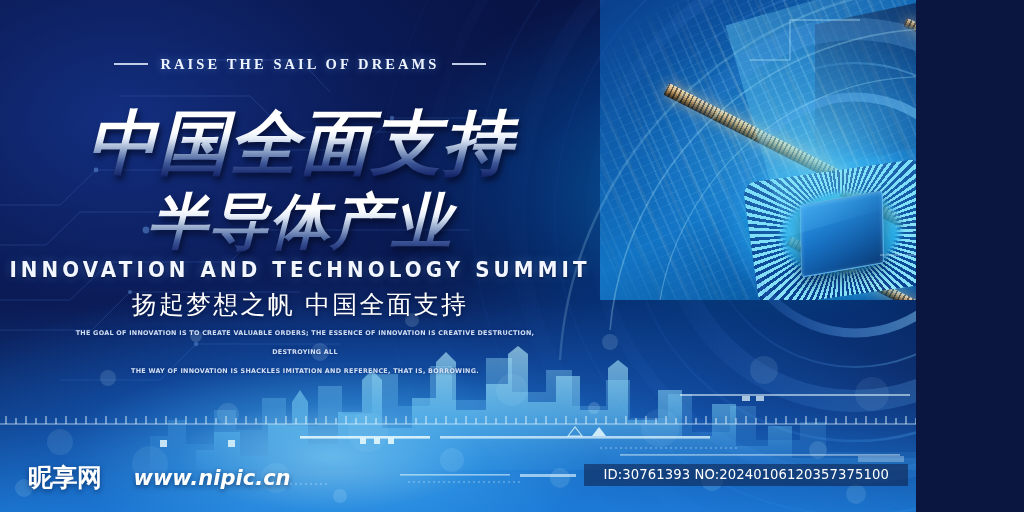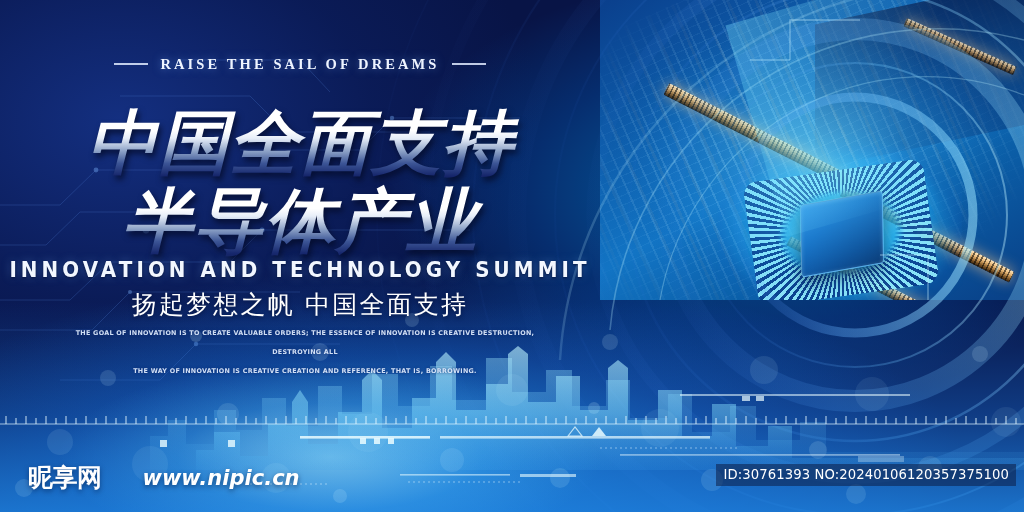--- a/index.html
+++ b/index.html
@@ -6,21 +6,21 @@
   * { margin:0; padding:0; box-sizing:border-box; }
   html, body {
     width:1024px; height:512px;
     background:#0a1640;
     font-family:"Liberation Sans", sans-serif;
     overflow:hidden;
   }
 
   #poster {
     position:relative;
-    width:1024px; height:512px;
+    width:916px; height:512px;
     overflow:hidden;
     background:
       radial-gradient(ellipse 520px 300px at 760px 190px, rgba(0,176,255,0.55) 0%, rgba(0,120,230,0.25) 45%, rgba(0,60,170,0) 72%),
       radial-gradient(ellipse 700px 260px at 420px 470px, rgba(40,170,255,0.70) 0%, rgba(20,110,225,0.38) 45%, rgba(10,50,150,0) 78%),
       radial-gradient(ellipse 420px 300px at 120px 120px, rgba(20,48,130,0.95) 0%, rgba(10,26,85,0.9) 60%, rgba(8,20,70,1) 100%),
       linear-gradient(160deg, #0c1c55 0%, #10276b 32%, #13357e 55%, #1552a8 78%, #1f7ad0 100%);
   }
 
   
   .photo {
@@ -134,21 +134,21 @@
     font-size:70px;
     line-height:78px;
     letter-spacing:1px;
     background:linear-gradient(180deg,
         #ffffff 0%, #ffffff 34%, #e6edf8 44%,
         #8fa4c8 60%, #3c5596 76%, #16266b 92%, #0e1b52 100%);
     -webkit-background-clip:text; background-clip:text;
     -webkit-text-fill-color:transparent; color:transparent;
     filter:drop-shadow(2px 4px 3px rgba(4,10,40,0.85));
   }
-  .hl-line.l2 { font-size:70px; }
+  .hl-line.l2 { font-size:60px; }
 
   .subtitle-en {
     position:absolute; left:0; top:258px; width:600px;
     text-align:center;
     font-family:"DejaVu Sans", sans-serif;
     font-size:20.5px; font-weight:700;
     letter-spacing:4.2px;
     color:#f2f7ff;
     text-shadow:0 1px 3px rgba(5,15,50,0.85), 0 0 10px rgba(120,190,255,0.35);
     transform:scaleX(0.97);
@@ -170,41 +170,41 @@
     line-height:19px;
     letter-spacing:0.28px;
     color:rgba(226,238,255,0.92);
     text-shadow:0 0 3px rgba(10,40,110,0.9);
   }
   .body-text span { display:block; }
 
   
   .watermark {
     position:absolute; left:28px; bottom:18px;
-    display:flex; align-items:center; gap:9px;
+    display:flex; align-items:center; 
   }
   .wm-cn {
     font-family:"DejaVu Sans", sans-serif;
     font-size:25px; font-weight:700;
     color:#ffffff; letter-spacing:-0.5px;
     transform:skewX(-9px);
     text-shadow:0 2px 5px rgba(0,20,60,0.55);
   }
   .wm-url {
     font-family:"DejaVu Sans", sans-serif;
     font-size:21px; font-weight:700; font-style:italic;
     color:#ffffff; letter-spacing:0px;
     text-shadow:0 2px 5px rgba(0,20,60,0.55);
     margin-left:32px;
   }
 
   
   .id-plate {
     position:absolute; right:8px; bottom:26px;
-    padding:3px 7px 4px;
+    padding:3px 19px 4px;
     background:rgba(12,30,70,0.55);
     font-family:"DejaVu Sans", sans-serif;
     font-size:13.2px; font-weight:400;
     color:#ffffff; white-space:nowrap;
     letter-spacing:0.1px;
   }
 </style>
 </head>
 <body>
 
@@ -503,21 +503,21 @@
   <div class="headline">
     <span class="hl-line l1">中国全面支持</span>
     <span class="hl-line l2">半导体产业</span>
   </div>
 
   <div class="subtitle-en">INNOVATION AND TECHNOLOGY SUMMIT</div>
   <div class="subtitle-cn">扬起梦想之帆 中国全面支持</div>
 
   <div class="body-text">
     <span>THE GOAL OF INNOVATION IS TO CREATE VALUABLE ORDERS; THE ESSENCE OF INNOVATION IS CREATIVE DESTRUCTION, DESTROYING ALL</span>
-    <span>THE WAY OF INNOVATION IS CREATIVE CREATION AND REFERENCE, THAT IS, BORROWING.</span>
+    <span>THE WAY OF INNOVATION IS SHACKLES IMITATION AND REFERENCE, THAT IS, BORROWING.</span>
   </div>
 
   <div class="watermark">
     <span class="wm-cn">昵享网</span>
     <span class="wm-url">www.nipic.cn</span>
   </div>
 
   <div class="id-plate">ID:30761393 NO:20240106120357375100</div>
 
 </div>

